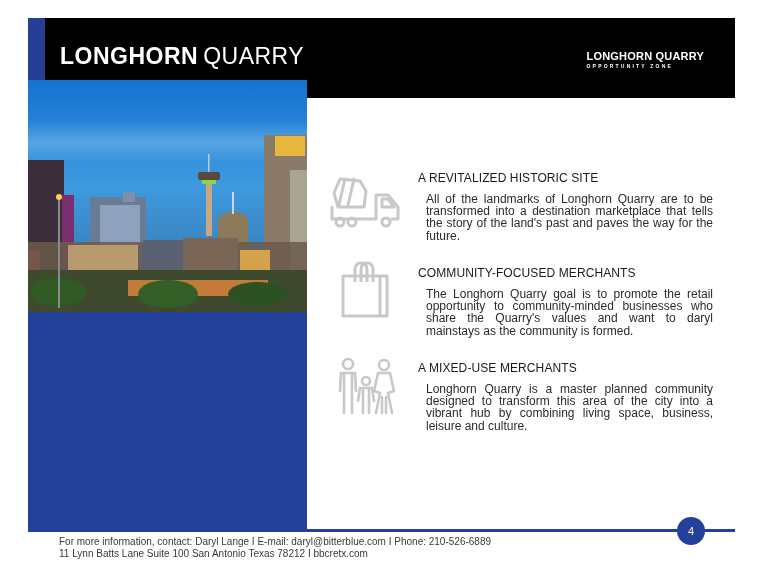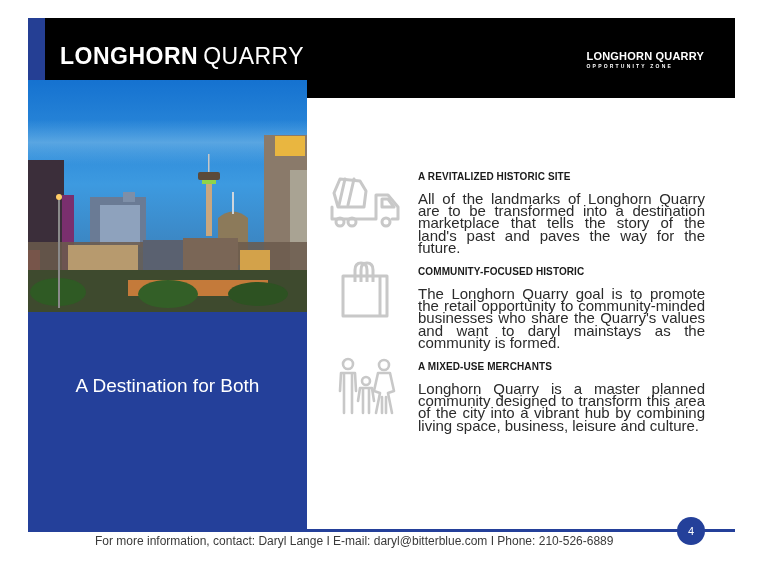--- a/index.html
+++ b/index.html
@@ -45,30 +45,30 @@
   .page-badge {
     position: absolute; left: 677px; top: 517px; width: 28px; height: 28px; border-radius: 50%;
     background: #24409a; color: #fff; font-size: 11px; text-align: center; line-height: 28px;
   }
 
   .feature {
     position: absolute; left: 330px; width: 380px;
   }
   .feature-icon { position: absolute; left: 0; top: 0; }
   .feature-title {
-    position: absolute; left: 88px; top: 0; font-size: 10px; font-weight: bold; color: #1a1a1a;
+    position: absolute; left: 88px; top: 0; font-size: 12px; font-weight: normal; color: #1a1a1a;
     letter-spacing: 0.1px; white-space: nowrap;
   }
   .feature-body {
-    position: absolute; left: 88px; top: 22px; width: 287px; font-size: 15px; line-height: 12.2px;
+    position: absolute; left: 96px; top: 22px; width: 287px; font-size: 12px; line-height: 12.2px;
     color: #2b2b2b; text-align: justify;
   }
 
   .footer {
-    position: absolute; left: 59px; top: 536px; font-size: 12px; color: #3a3a3a; line-height: 11.5px; margin-left: 36px;
+    position: absolute; left: 59px; top: 536px; font-size: 10px; color: #3a3a3a; line-height: 11.5px;
   }
 </style>
 </head>
 <body>
 
 <div class="header">
   <div class="header-accent"></div>
   <div class="header-title">
     <span class="bold">LONGHORN</span><span class="light">QUARRY</span>
   </div>
@@ -127,21 +127,20 @@
     <ellipse cx="30" cy="212" rx="28" ry="14" fill="#2f5a24"></ellipse>
     <ellipse cx="140" cy="214" rx="30" ry="14" fill="#335f27"></ellipse>
     <ellipse cx="230" cy="214" rx="30" ry="12" fill="#2d5222"></ellipse>
     <rect x="30" y="118" width="2" height="110" fill="#8a8a8a"></rect>
     <circle cx="31" cy="117" r="3" fill="#ffcc66"></circle>
   </svg>
 </div>
 
 <div class="blue-panel">
   <div class="tagline">
-    <div>A Destination for Both</div>
   </div>
 </div>
 
 <div class="feature" style="top:171px;">
   <span class="feature-icon">
     <svg width="72" height="60" viewBox="0 0 72 60" fill="none" stroke="#c8c8c8" stroke-width="3" stroke-linejoin="round" stroke-linecap="round">
       <path d="M10 8 L4 22 L8 36 L34 36 L36 20 L30 10 Z"></path>
       <path d="M15 8 L9 34"></path>
       <path d="M24 8 L18 34"></path>
       <path d="M2 36 L2 48 L46 48 L46 24 L58 24 L68 36 L68 48 L62 48"></path>
@@ -157,21 +156,21 @@
 
 <div class="feature" style="top:266px;">
   <span class="feature-icon" style="left:10px;top:-6px;">
     <svg width="52" height="60" viewBox="0 0 52 60" fill="none" stroke="#c8c8c8" stroke-width="3" stroke-linejoin="round">
       <rect x="3" y="16" width="44" height="40"></rect>
       <path d="M40 16 L40 56"></path>
       <path d="M15 22 L15 10 Q15 3 21 3 Q27 3 27 10 L27 22"></path>
       <path d="M21 22 L21 10 Q21 3 27 3 Q33 3 33 10 L33 22"></path>
     </svg>
   </span>
-  <div class="feature-title">COMMUNITY-FOCUSED HISTORIC</div>
+  <div class="feature-title">COMMUNITY-FOCUSED MERCHANTS</div>
   <div class="feature-body">The Longhorn Quarry goal is to promote the retail opportunity to community-minded businesses who share the Quarry's values and want to daryl mainstays as the community is formed.</div>
 </div>
 
 <div class="feature" style="top:361px;">
   <span class="feature-icon" style="left:8px;top:-4px;">
     <svg width="60" height="60" viewBox="0 0 60 60" fill="none" stroke="#c8c8c8" stroke-width="2.6" stroke-linejoin="round" stroke-linecap="round">
       <circle cx="10" cy="7" r="5"></circle>
       <path d="M3 16 L17 16 L18 34 M3 16 L2 34 M6 16 L6 56 M14 16 L14 56"></path>
       <circle cx="28" cy="24" r="4"></circle>
       <path d="M22 31 L34 31 L36 44 M22 31 L20 44 M25 31 L25 56 M31 31 L31 56"></path>
@@ -181,13 +180,14 @@
   </span>
   <div class="feature-title">A MIXED-USE MERCHANTS</div>
   <div class="feature-body">Longhorn Quarry is a master planned community designed to transform this area of the city into a vibrant hub by combining living space, business, leisure and culture.</div>
 </div>
 
 <div class="divider-line"></div>
 <div class="page-badge">4</div>
 
 <div class="footer">
   <div>For more information, contact: Daryl Lange I E-mail: daryl@bitterblue.com I Phone: 210-526-6889</div>
+  <div>11 Lynn Batts Lane Suite 100 San Antonio Texas 78212 I bbcretx.com</div>
 </div>
 
 </body></html>

